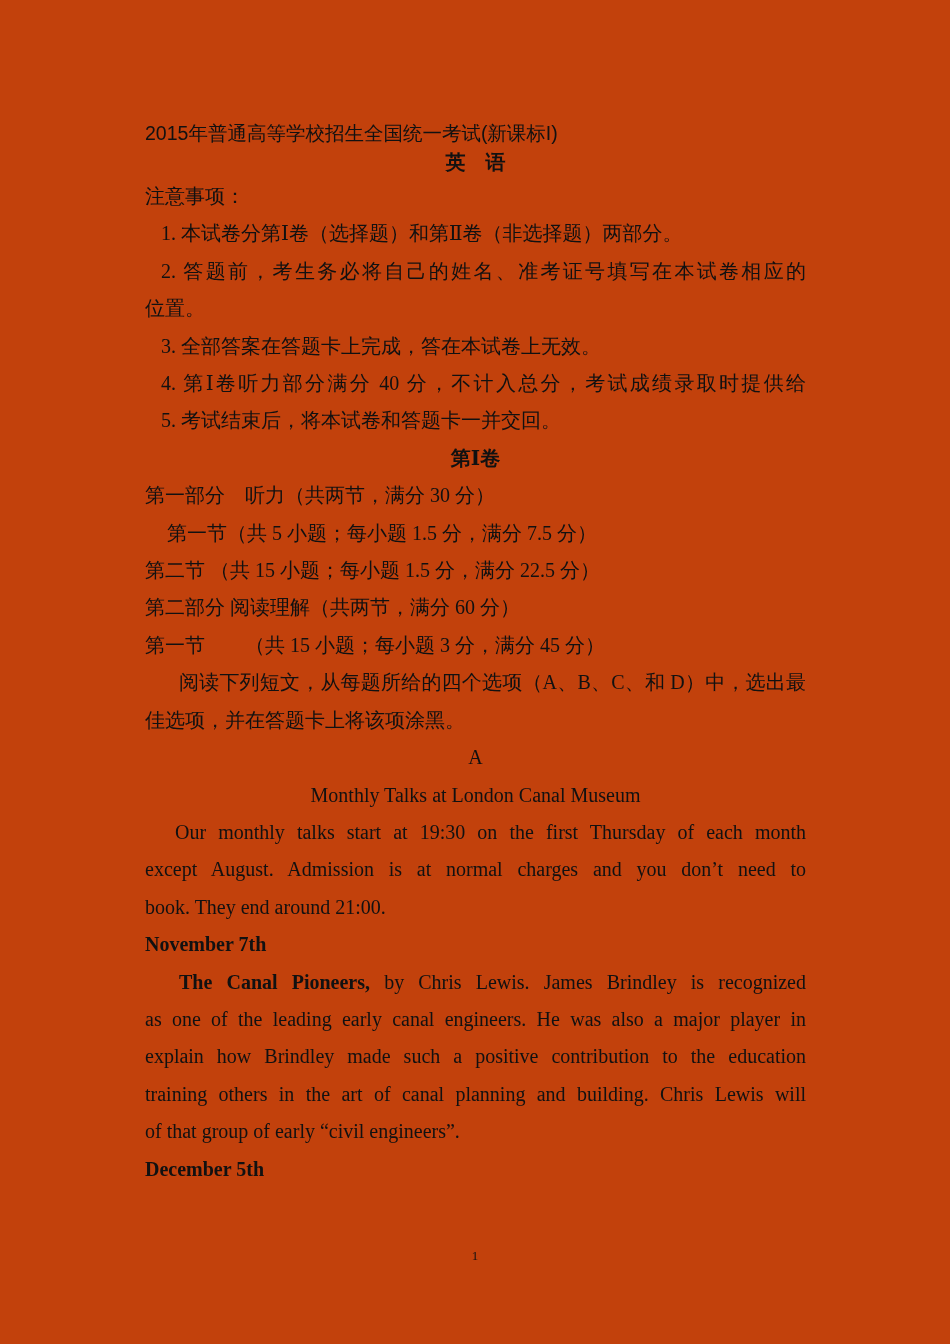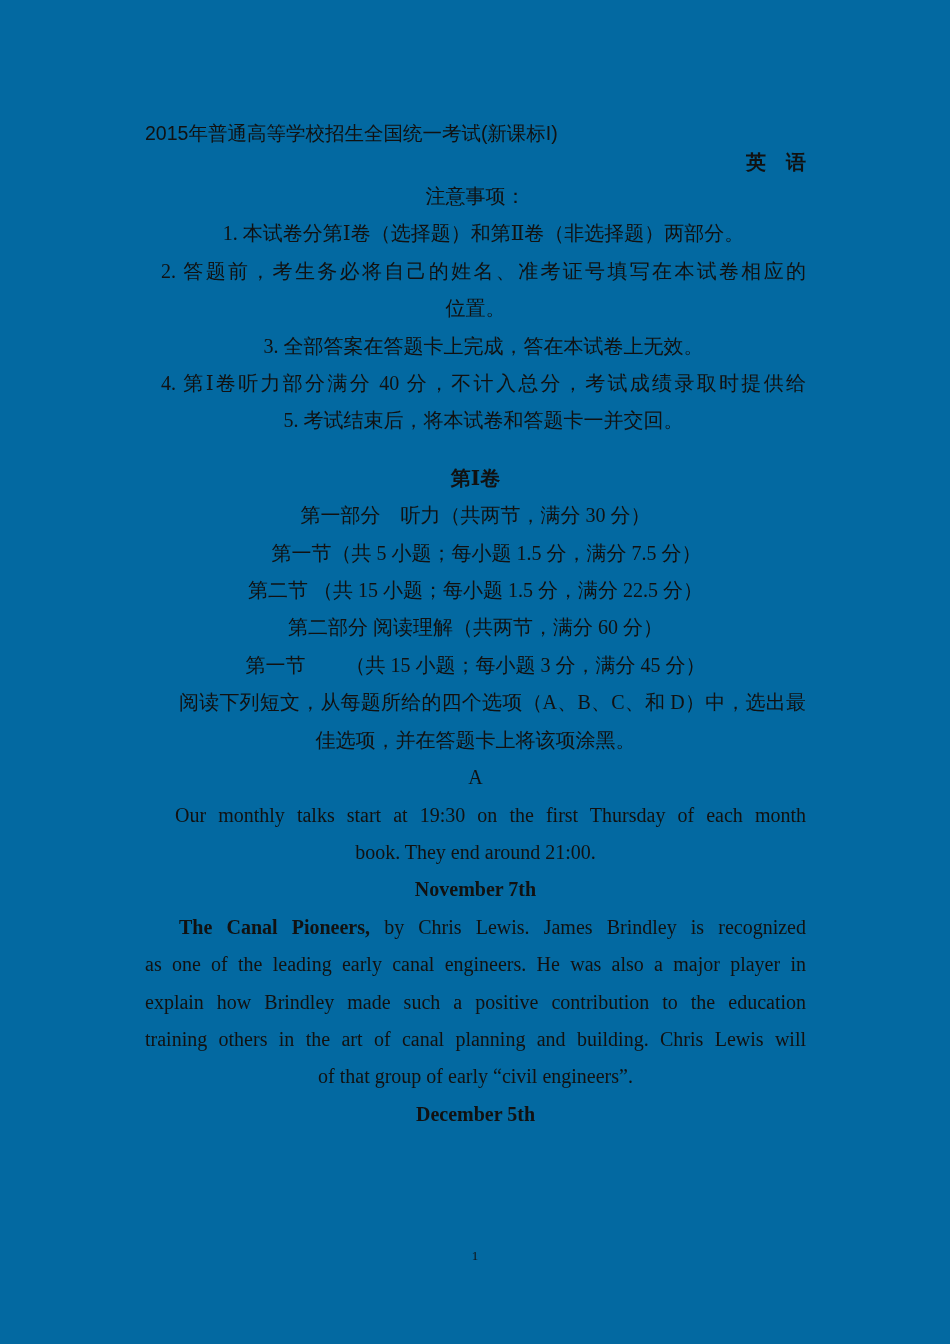--- a/index.html
+++ b/index.html
@@ -1,26 +1,26 @@
 <!DOCTYPE html>
 <html><head>
 <meta charset="utf-8">
 <style>
   html, body { margin: 0; padding: 0; background: #ffffff; }
   body { width: 950px; height: 1344px; position: relative; overflow: hidden; }
   .page {
-    position: absolute; left: 0; top: 0; width: 950px; height: 1344px; background: #0369a1;
+    position: absolute; left: 0; top: 0; width: 950px; height: 1344px; background: #c2410c;
     font-family: "Liberation Serif", "DejaVu Serif", serif; color: #111;
   }
   .content { position: absolute; left: 145px; top: 118px; width: 661px; font-size: 20px; }
-  .line { line-height: 37.4px; white-space: nowrap; text-align: center; }
+  .line { line-height: 37.4px; white-space: nowrap; }
   .title-line { font-family: "Liberation Sans", "DejaVu Sans", sans-serif; font-size: 19.5px; line-height: 30px; height: 30px; }
   .center { text-align: center; }
-  .bold { font-weight: bold; margin-top: 20px; }
-  .subject { font-weight: bold; font-size: 20px; line-height: 28px; height: 28px; letter-spacing: 0; text-align: right; }
+  .bold { font-weight: bold; }
+  .subject { font-weight: bold; font-size: 20px; line-height: 28px; height: 28px; letter-spacing: 0; }
   .subject span.gap { display:inline-block; width: 20px; }
   .indent1 { padding-left: 16px; }
   .u { font-weight: bold; }
   .justify-full { text-align: justify; text-align-last: justify; white-space: normal; }
   .page-num { position: absolute; top: 1248px; left: 0; width: 950px; text-align: center; font-size: 13px; font-family: "Liberation Serif", serif; }
 </style>
 </head>
 <body>
 
 <div class="page">
@@ -42,21 +42,23 @@
     <div class="line center bold">第Ⅰ卷</div>
     <div class="line">第一部分　听力（共两节，满分 30 分）</div>
     <div class="line" style="padding-left:22px">第一节（共 5 小题；每小题 1.5 分，满分 7.5 分）</div>
     <div class="line">第二节 （共 15 小题；每小题 1.5 分，满分 22.5 分）</div>
     <div class="line">第二部分 阅读理解（共两节，满分 60 分）</div>
     <div class="line">第一节　　（共 15 小题；每小题 3 分，满分 45 分）</div>
     <div class="line justify-full" style="padding-left:34px">阅读下列短文，从每题所给的四个选项（A、B、C、和 D）中，选出最</div>
     <div class="line">佳选项，并在答题卡上将该项涂黑。</div>
 
     <div class="line center">A</div>
+    <div class="line center">Monthly Talks at London Canal Museum</div>
     <div class="line justify-full" style="padding-left:30px">Our monthly talks start at 19:30 on the first Thursday of each month</div>
+    <div class="line justify-full">except August. Admission is at normal charges and you don’t need to</div>
     <div class="line">book. They end around 21:00.</div>
 
     <div class="line u">November 7th</div>
     <div class="line justify-full" style="padding-left:34px"><span class="bold">The Canal Pioneers,</span><span> by Chris Lewis. James Brindley is recognized</span></div>
     <div class="line justify-full">as one of the leading early canal engineers. He was also a major player in</div>
     <div class="line justify-full">explain how Brindley made such a positive contribution to the education</div>
     <div class="line justify-full">training others in the art of canal planning and building. Chris Lewis will</div>
     <div class="line">of that group of early “civil engineers”.</div>
 
     <div class="line u">December 5th</div>

